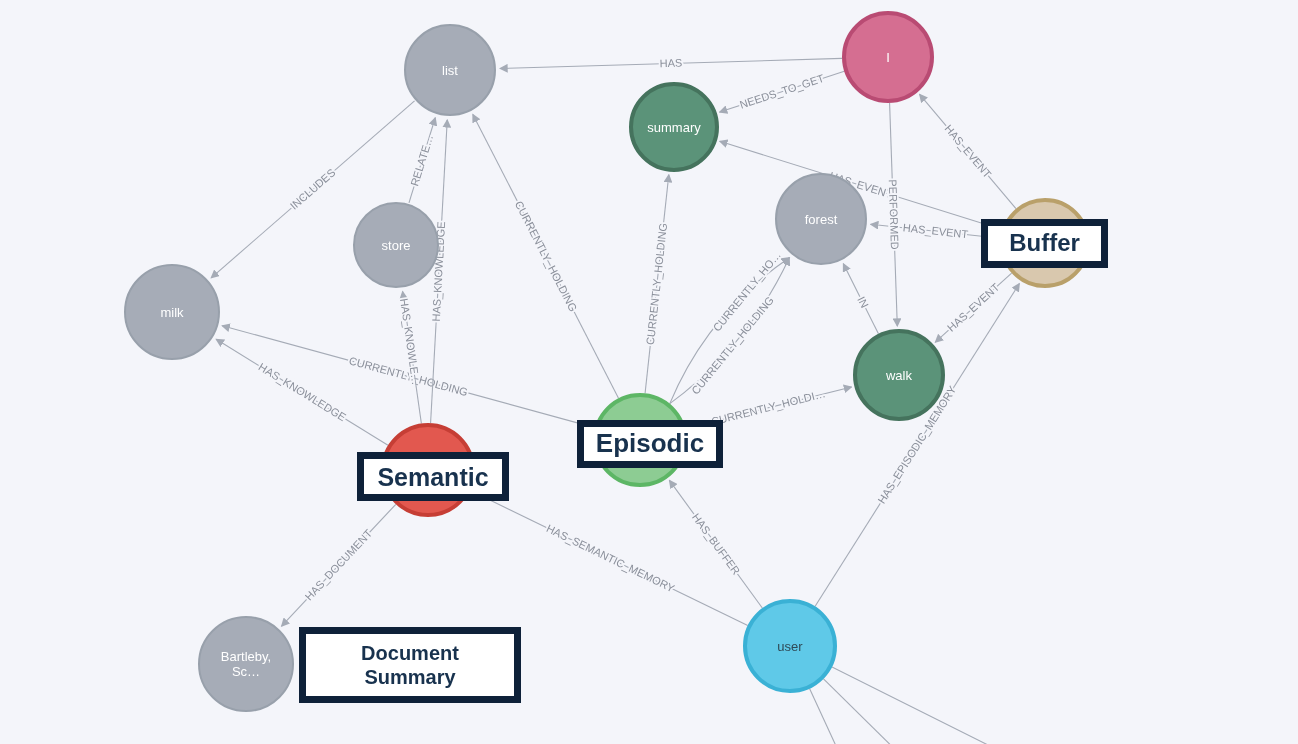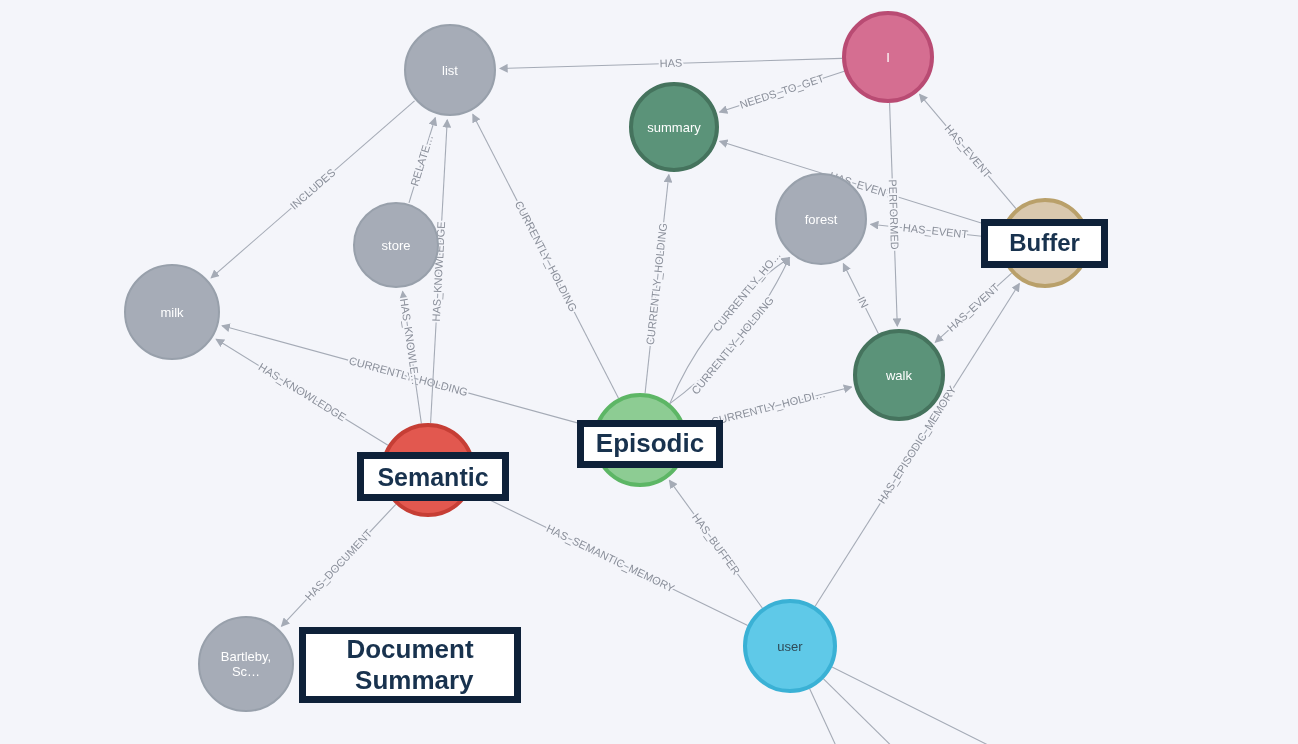--- a/index.html
+++ b/index.html
@@ -153,16 +153,16 @@
         <g>
           <circle cx="246" cy="664" r="47" fill="#A6ACB7" stroke="#98A0AB" stroke-width="2"></circle>
           <text class="node-label" text-anchor="middle" fill="#FFFFFF"><tspan x="246" y="661">Bartleby,</tspan><tspan x="246" y="676">Sc…</tspan></text>
         </g>
       </g>
     </svg>
   <div id="annotations">
       <div class="annotation" style="left: 981px; top: 219px; width: 127px; height: 49px; font-size: 24px;"><span>Buffer</span></div>
       <div class="annotation" style="left: 577px; top: 420px; width: 146px; height: 48px; font-size: 26px;"><span>Episodic</span></div>
       <div class="annotation" style="left: 357px; top: 452px; width: 152px; height: 49px; font-size: 25px;"><span>Semantic</span></div>
-      <div class="annotation" style="left: 299px; top: 627px; width: 222px; height: 76px; font-size: 26px; text-align: right;"><span>Document
+      <div class="annotation" style="left: 299px; top: 627px; width: 222px; height: 76px; font-size: 20px;"><span>Document
 Summary</span></div>
     </div>
 </div>
 
 </body></html>

